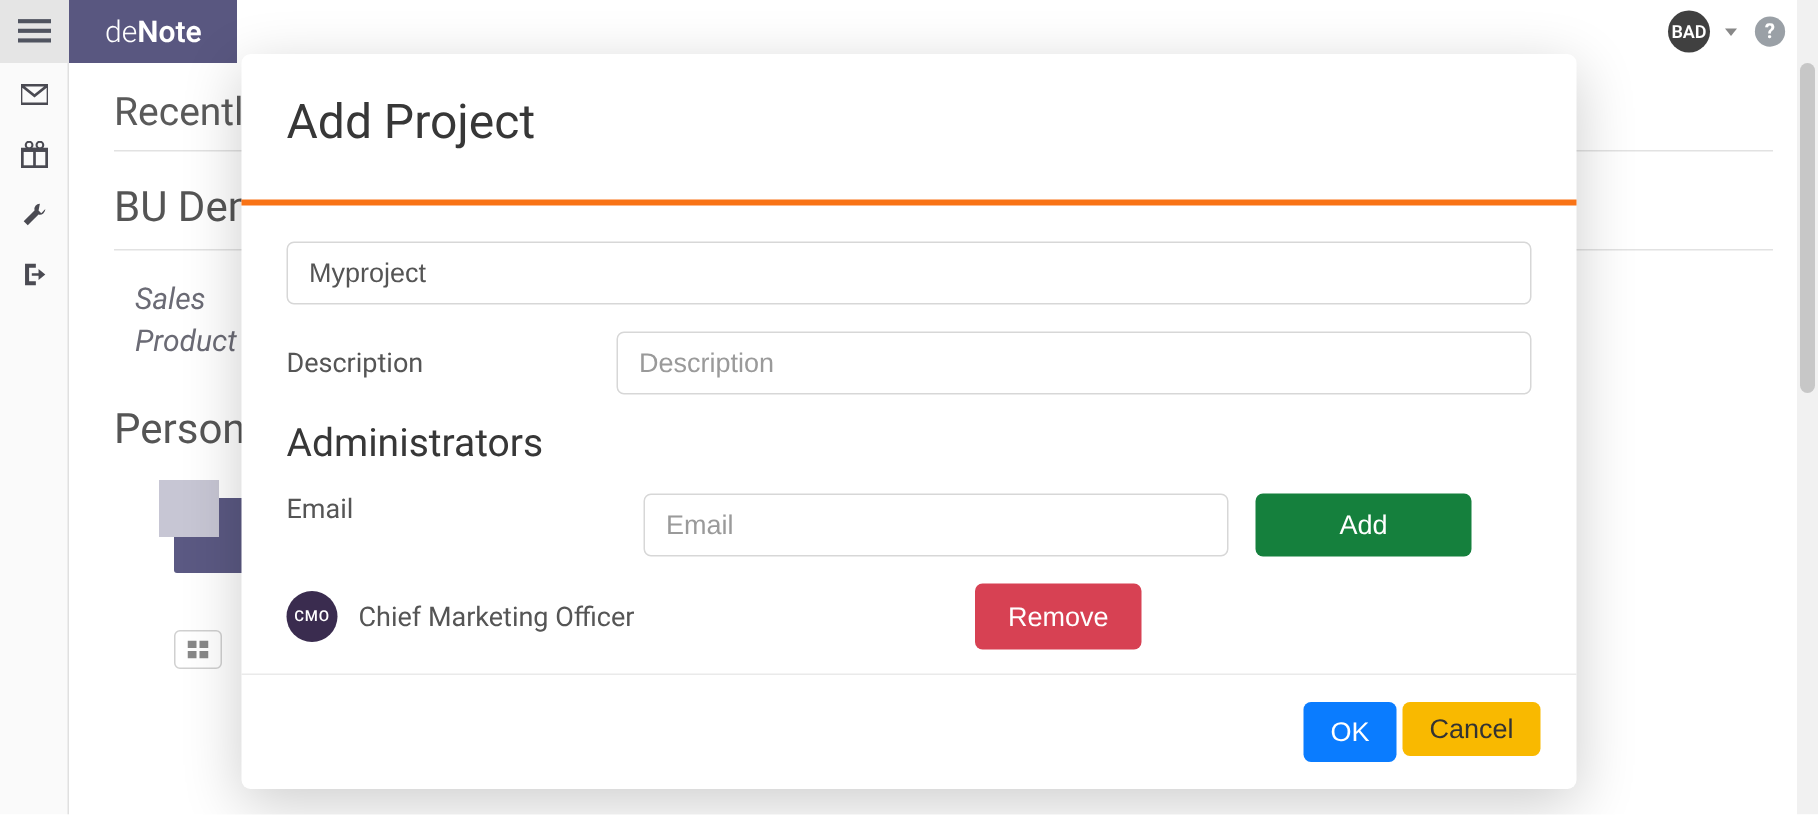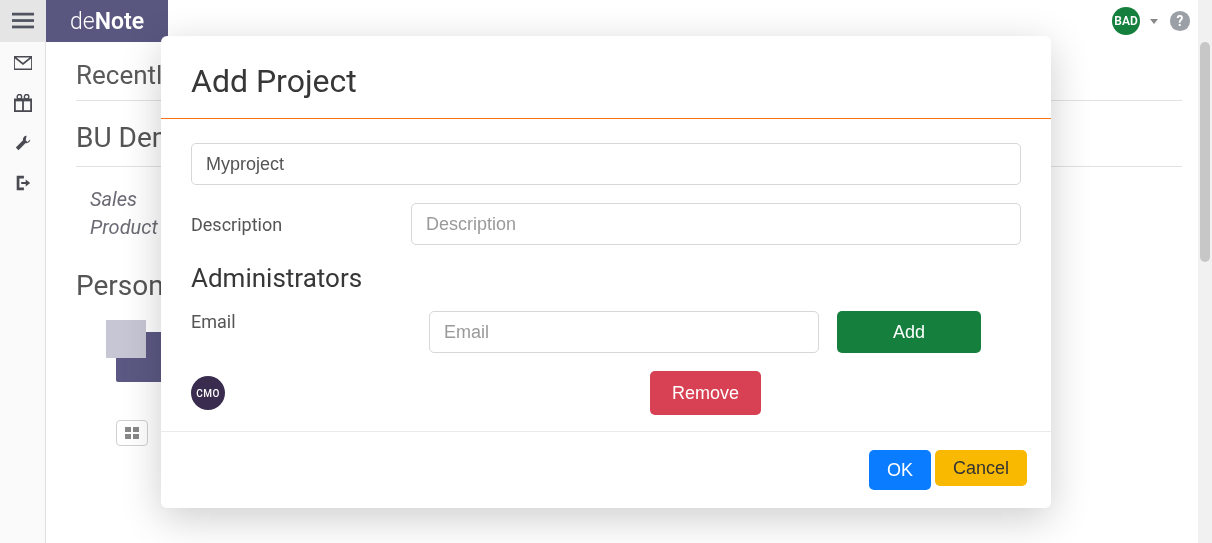--- a/index.html
+++ b/index.html
@@ -2,25 +2,25 @@
 <html><head>
   <meta charset="utf-8">
   <style>
     * { margin:0; padding:0; box-sizing:border-box; }
     body { font-family: "Segoe UI", Roboto, "Helvetica Neue", Arial, sans-serif; width:1212px; height:543px; background:#fff; overflow:hidden; color:#333; position:relative; }
 
     
     .topbar { display:flex; align-items:center; height:42px; background:#fff; position:relative; }
     .hamburger-box { width:46px; height:42px; background:#e5e5e5; display:flex; align-items:center; justify-content:center; cursor:pointer; }
     .hamburger-box svg { width:22px; height:18px; fill:#505460; }
-    .brand-box { background:#595780; color:#ffffff; padding:0 24px; height:42px; display:flex; align-items:center; font-size:23px; font-weight:300; }
+    .brand-box { background:#595780; color:#ffffff; padding:0 24px; height:42px; display:flex; align-items:center; font-size:20px; font-weight:300; }
     .brand-box .brand-prefix { font-weight:300; }
     .brand-box .brand-bold { font-weight:600; }
     .top-right { margin-left:auto; display:flex; align-items:center; gap:10px; padding-right:20px; }
-    .avatar-badge { width:28px; height:28px; border-radius:50%; background:#15803d; color:#fff; font-size:12px; font-weight:600; display:flex; align-items:center; justify-content:center; }
+    .avatar-badge { width:28px; height:28px; border-radius:50%; background:#404040; color:#fff; font-size:12px; font-weight:600; display:flex; align-items:center; justify-content:center; }
     .caret-down { width:0; height:0; border-left:4px solid transparent; border-right:4px solid transparent; border-top:5px solid #888; }
     .help-circle { width:24px; height:24px; display:flex; align-items:center; justify-content:center; color:#9aa0a6; font-size:18px; font-weight:bold; }
 
     
     .sidebar { position:absolute; left:0; top:42px; width:46px; bottom:0; background:#fafafa; border-right:1px solid #e0e0e0; display:flex; flex-direction:column; align-items:center; padding-top:12px; gap:22px; }
     .sidebar .side-icon { width:20px; height:18px; display:flex; align-items:center; justify-content:center; color:#4a4a52; cursor:pointer; }
     .sidebar svg { fill:#4a4a52; }
 
     
     .main { position:absolute; left:46px; top:42px; right:0; bottom:0; padding:18px 30px; font-size:20px; color:#5a5a5a; }
@@ -33,21 +33,21 @@
     .card-placeholder::before { content:''; position:absolute; left:-10px; top:-12px; width:40px; height:38px; background:#c7c6d4; }
     .grid-icon-box { width:32px; height:26px; border:1px solid #d0d0d0; border-radius:4px; display:flex; align-items:center; justify-content:center; margin-left:40px; margin-top:38px; }
 
     
     .scrollbar-track { position:absolute; right:0; top:0; width:14px; bottom:0; background:#f1f1f1; }
     .scrollbar-thumb { position:absolute; right:2px; top:42px; width:10px; height:220px; background:#c7c7c7; border-radius:5px; }
 
     
     .modal-backdrop { position:absolute; inset:0; display:flex; justify-content:center; align-items:flex-start; pointer-events:none; }
     .modal { pointer-events:auto; margin-top:36px; width:890px; background:#fff; border-radius:6px; box-shadow:0 10px 40px rgba(0,0,0,0.2); }
-    .modal-header { padding:26px 30px 18px 30px; border-bottom:1px solid #f97316; }
+    .modal-header { padding:26px 30px 33px 30px; border-bottom:4px solid #f97316; }
     .modal-header h2 { font-size:32px; font-weight:400; color:#373737; }
     .modal-body { padding:24px 30px 16px 30px; }
     .form-row { display:flex; align-items:center; margin-bottom:18px; }
     .form-label { width:220px; font-size:18px; color:#555; }
     .form-input { flex:1; height:42px; border:1px solid #d7d7d7; border-radius:5px; padding:0 14px; font-size:18px; color:#555; }
     .form-input::placeholder { color:#9a9a9a; }
     .section-sub { font-size:26px; font-weight:400; color:#373737; margin:10px 0 18px 0; }
     .email-row { display:flex; align-items:flex-start; gap:18px; margin-bottom:18px; }
     .email-row .form-label { width:220px; }
     .email-row .form-input { flex:0 0 390px; }
@@ -156,20 +156,21 @@
       <div class="section-sub">Administrators</div>
 
       <div class="email-row">
         <div class="form-label">Email</div>
         <input class="form-input" placeholder="Email" style="">
         <button class="btn btn-primary">Add</button>
       </div>
 
       <div class="admin-row">
         <div class="admin-avatar">CMO</div>
+        <div class="admin-name">Chief Marketing Officer</div>
         <button class="btn btn-danger">Remove</button>
       </div>
 
     </div>
     <div class="modal-footer">
       <button class="btn btn-ok">OK</button>
       <button class="btn btn-cancel">Cancel</button>
     </div>
   </div>
 </div>

